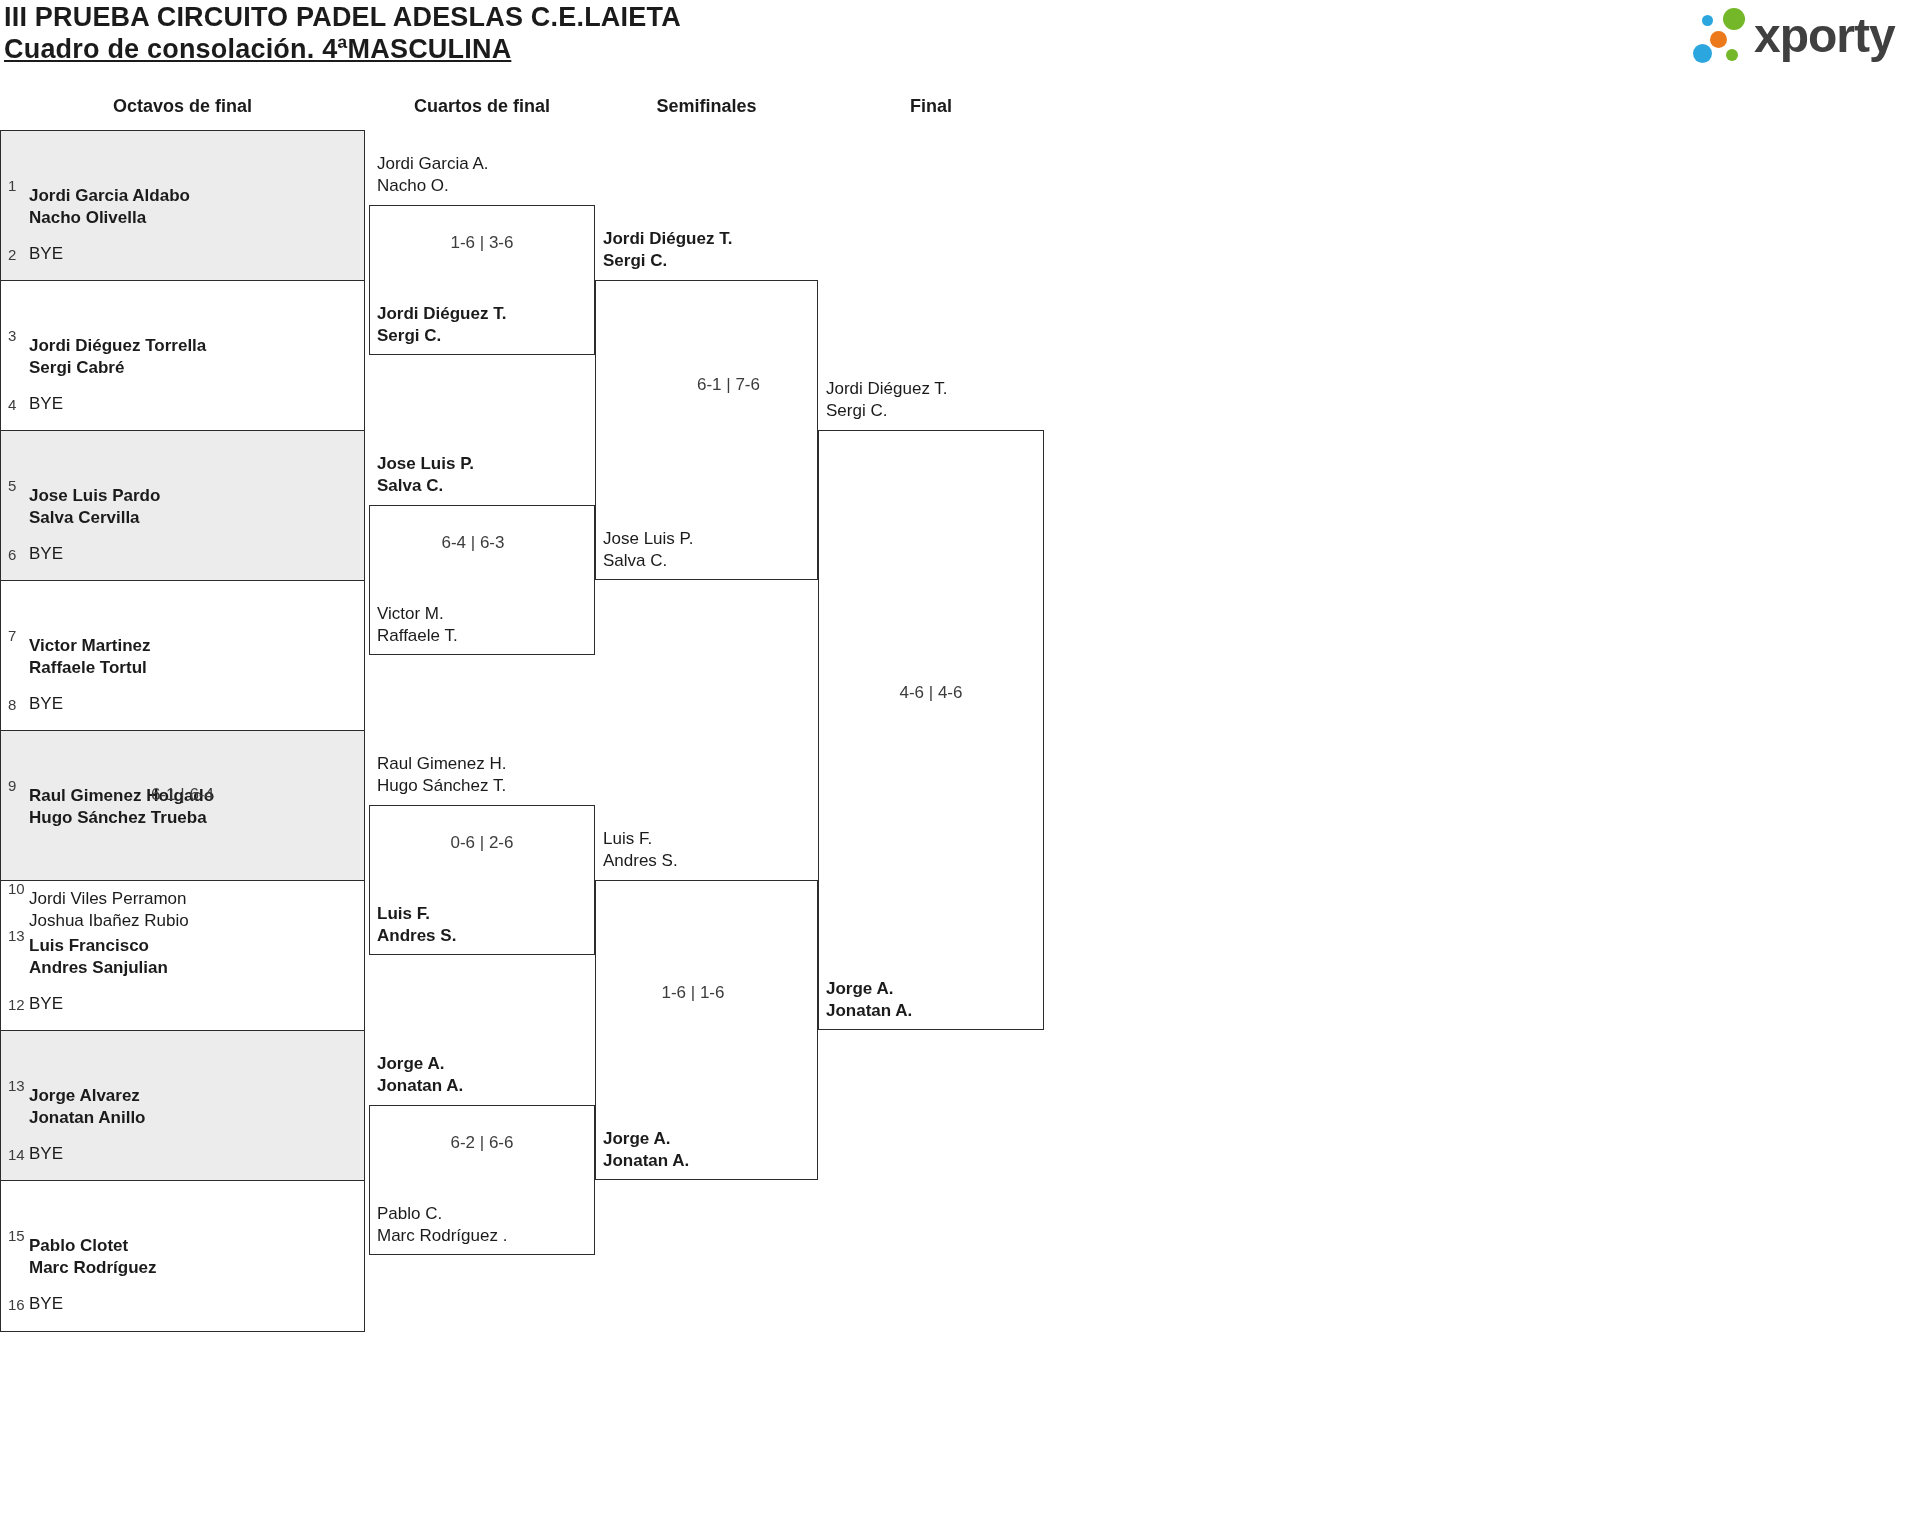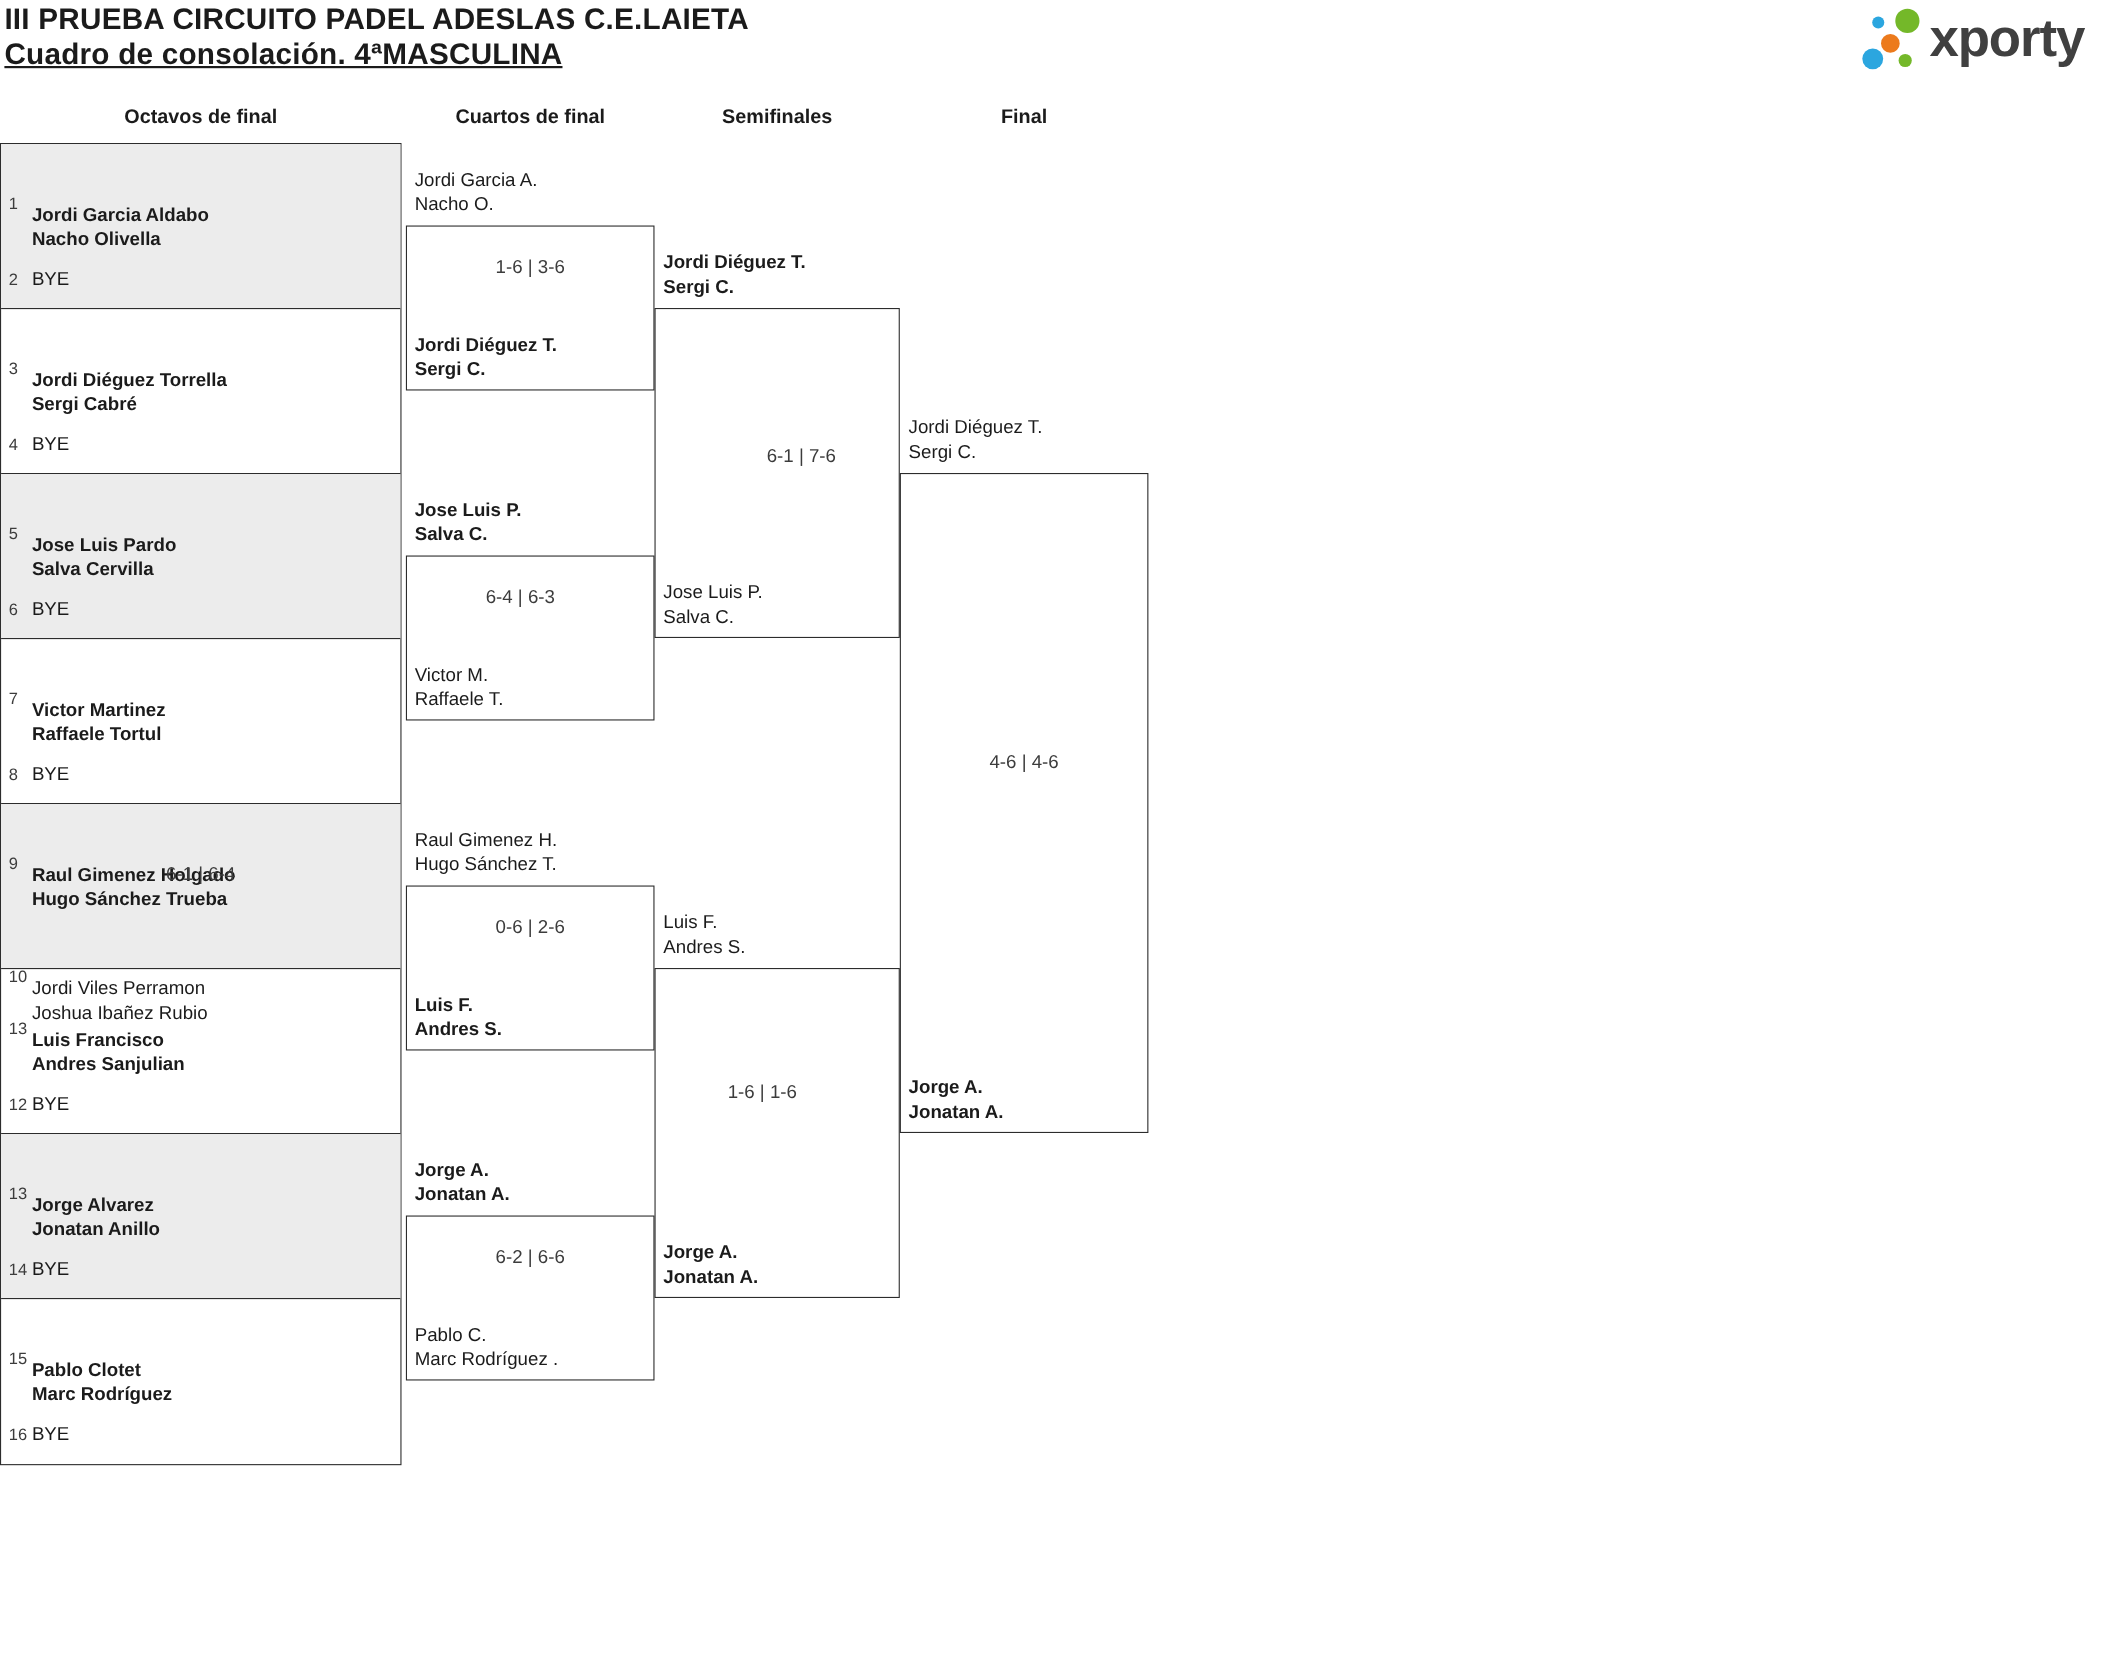--- a/index.html
+++ b/index.html
@@ -257,21 +257,21 @@
   </div>
   <div class="adv" style="left:603px;top:828px">
     <span class="nm">Luis F.</span>
     <span class="nm">Andres S.</span>
   </div>
   <div class="adv" style="left:603px;top:1128px">
     <span class="nm w">Jorge A.</span>
     <span class="nm w">Jonatan A.</span>
   </div>
 
-  <div class="score" style="left:595px;top:404px;width:267px">6-1 | 7-6</div>
+  <div class="score" style="left:595px;top:374px;width:267px">6-1 | 7-6</div>
   <div class="score" style="left:595px;top:982px;width:196px">1-6 | 1-6</div>
 
   <div class="adv" style="left:826px;top:378px">
     <span class="nm">Jordi Diéguez T.</span>
     <span class="nm">Sergi C.</span>
   </div>
   <div class="adv" style="left:826px;top:978px">
     <span class="nm w">Jorge A.</span>
     <span class="nm w">Jonatan A.</span>
   </div>

